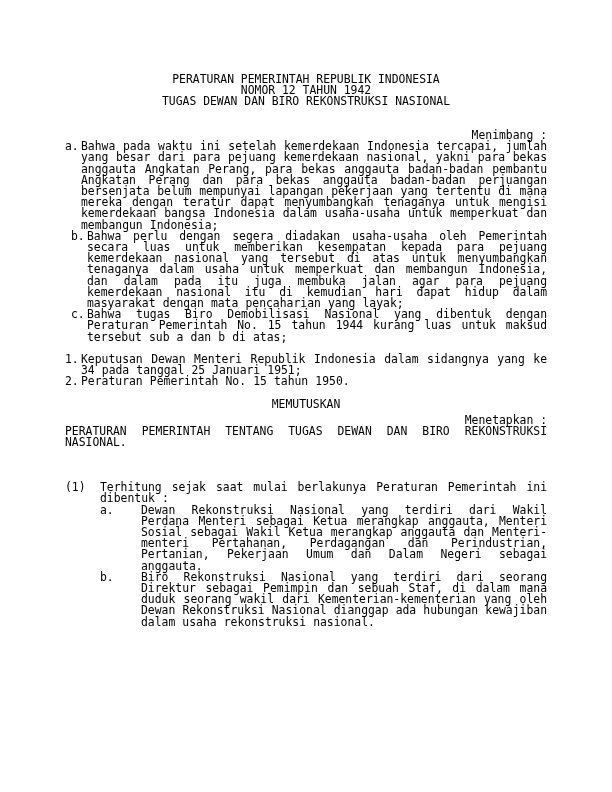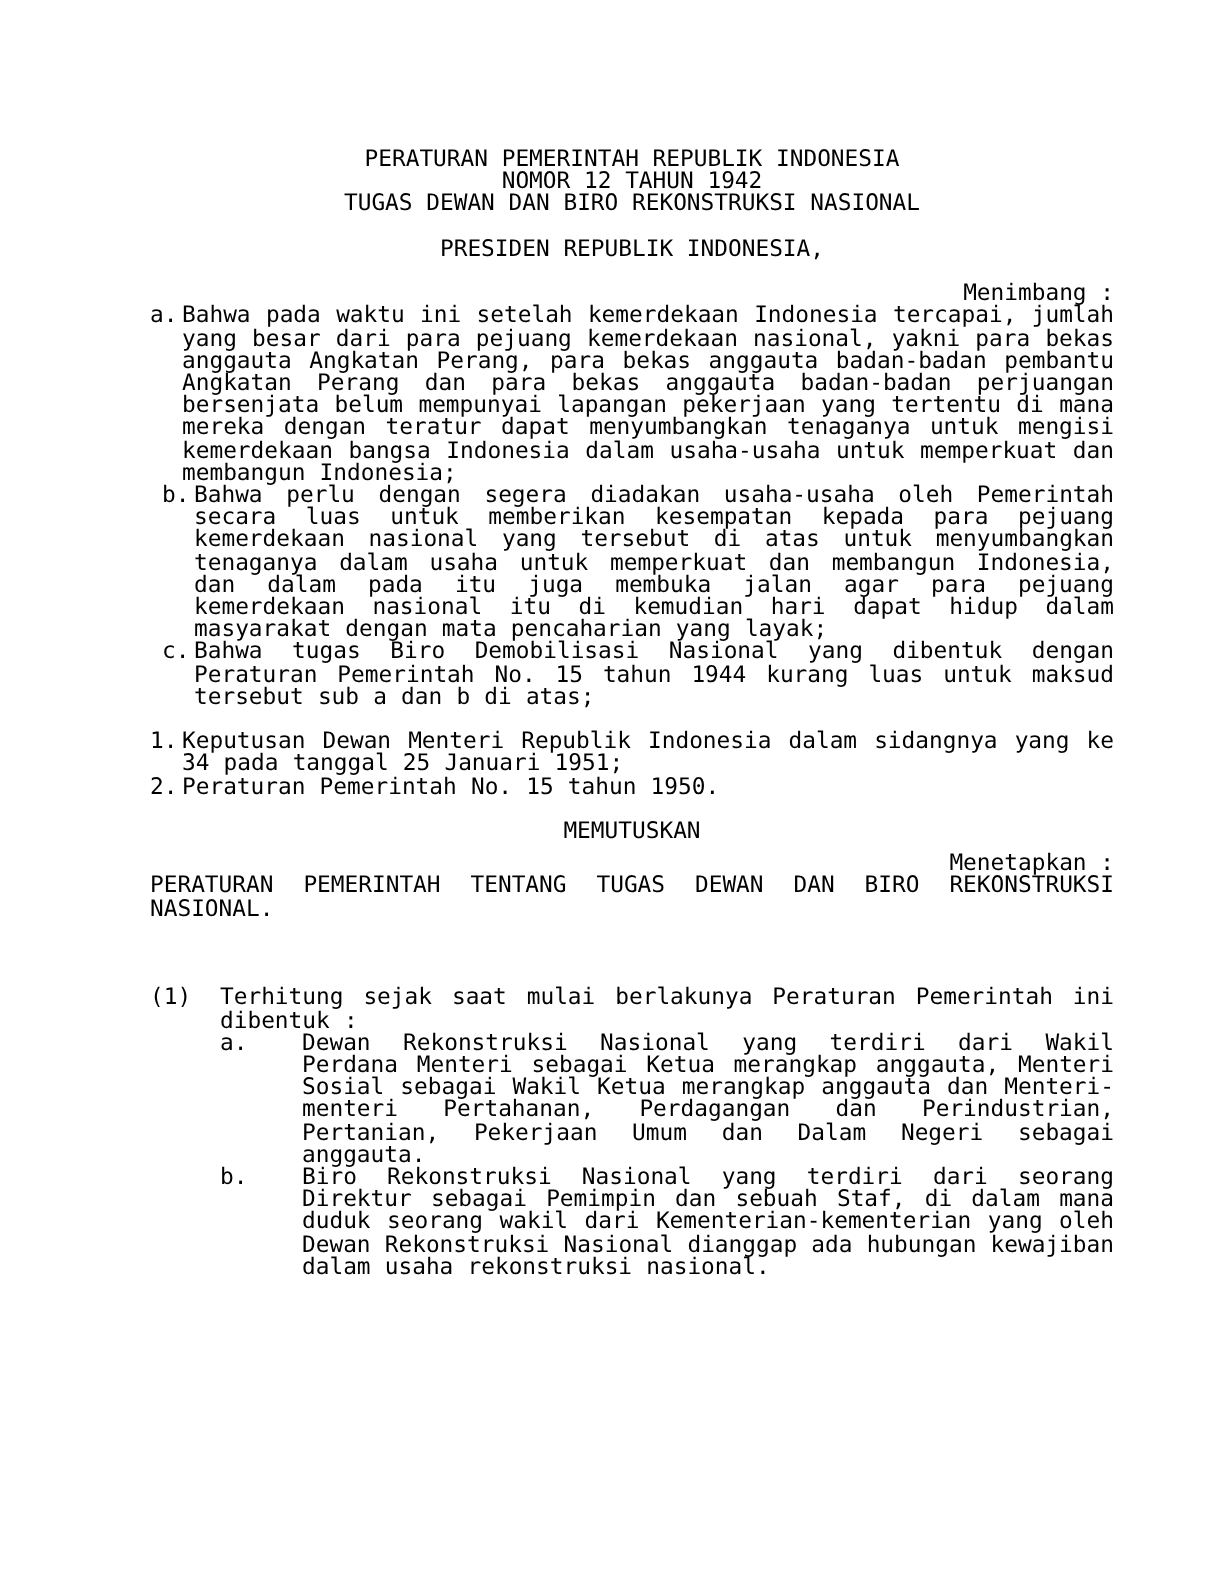--- a/index.html
+++ b/index.html
@@ -15,21 +15,21 @@
     background: #ffffff;
     overflow: hidden;
     font-family: "DejaVu Sans Mono", "Liberation Mono", monospace;
     font-size: 11.4px;
     line-height: 11.2px;
     color: #000000;
     -webkit-font-smoothing: none;
   }
   .body-area {
     position: absolute;
-    left: 75px;
+    left: 65px;
     top: 74px;
     width: 482px;
   }
 
   
   .ctr {
     text-align: center;
     white-space: pre;
   }
 
@@ -75,21 +75,20 @@
 <body>
 
 <div class="page">
   <div class="body-area">
 
     <div class="ctr">PERATURAN PEMERINTAH REPUBLIK INDONESIA</div>
     <div class="ctr">NOMOR 12 TAHUN 1942</div>
     <div class="ctr">TUGAS DEWAN DAN BIRO REKONSTRUKSI NASIONAL</div>
 
     <div class="gap-full"></div>
-    <div class="ctr">PRESIDEN REPUBLIK INDONESIA,</div>
     <div class="gap-full"></div>
 
     <div class="line">Menimbang :</div>
 
     <div class="hang">
       <span class="marker m-a">a.</span>
       <span class="para">Bahwa pada waktu ini setelah kemerdekaan Indonesia tercapai, jumlah yang besar dari para pejuang kemerdekaan nasional, yakni para bekas anggauta Angkatan Perang, para bekas anggauta badan-badan pembantu Angkatan Perang dan para bekas anggauta badan-badan perjuangan bersenjata belum mempunyai lapangan pekerjaan yang tertentu di mana mereka dengan teratur dapat menyumbangkan tenaganya untuk mengisi kemerdekaan bangsa Indonesia dalam usaha-usaha untuk memperkuat dan membangun Indonesia;</span>
     </div>
 
     <div class="hang ind-b">

